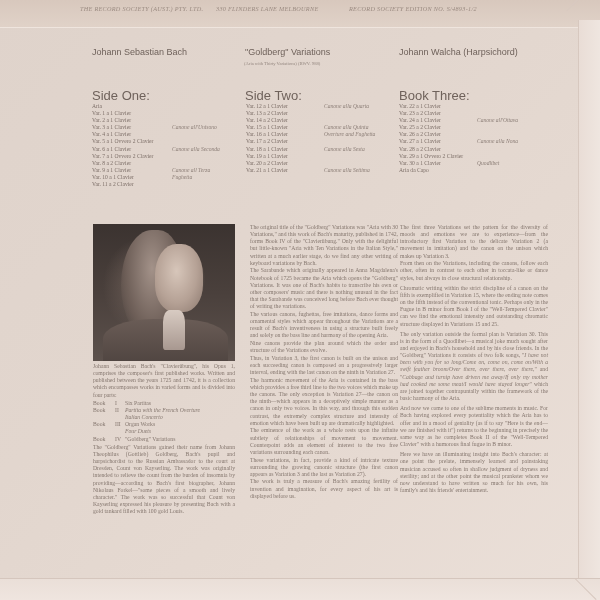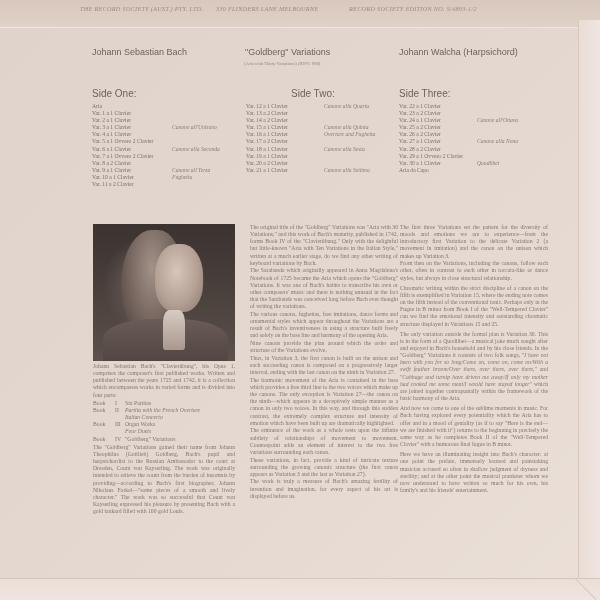--- a/index.html
+++ b/index.html
@@ -22,21 +22,21 @@
     background: linear-gradient(180deg, #eadfd8, #efe5df);
     border-top: 1px solid #d5c6bd; }
   .frame-diag-top { position: absolute; left: 567px; top: 10px; width: 32px; height: 1px;
     background: #d8c9c0; transform: rotate(-45deg); transform-origin: left center; }
   .frame-diag-bottom { position: absolute; left: 575px; top: 578px; width: 30px; height: 1px;
     background: #d6c7be; transform: rotate(45deg); transform-origin: left center; }
 
   .sans { font-family: "Liberation Sans", sans-serif; }
   .title { position: absolute; top: 47px; font-size: 9px; color: #6f625b; white-space: nowrap; }
   .subtitle { position: absolute; top: 61px; left: 244px; font-size: 4.6px; color: #958880; white-space: nowrap; }
-  .side-heading { position: absolute; top: 88px; font-size: 10px; color: #6f625b; }
+  .side-heading { position: absolute; top: 88px; font-size: 13px; color: #6f625b; }
 
   .tracklist { position: absolute; top: 103px; font-size: 5.6px; line-height: 7.1px; color: #7d6f68; }
   .track { position: relative; height: 7.1px; white-space: nowrap; }
   .track .name { position: absolute; left: 0; }
   .track .canon { position: absolute; font-style: italic; color: #8b7d76; }
 
   .portrait { position: absolute; left: 93px; top: 224px; width: 142px; height: 137px;
     background: radial-gradient(ellipse 30% 34% at 58% 40%, #b9a69a 0%, #8d7a70 40%, transparent 70%),
                 radial-gradient(ellipse 40% 50% at 35% 45%, #6e5f58 0%, transparent 70%),
                 radial-gradient(ellipse 50% 30% at 50% 95%, #7a6a63 0%, transparent 80%),
@@ -81,22 +81,22 @@
   <div class="frame-bottom"></div>
   <div class="frame-diag-top"></div>
   <div class="frame-diag-bottom"></div>
 
   <div class="title sans" style="left:92px;">Johann Sebastian Bach</div>
   <div class="title sans" style="left:245px;">"Goldberg" Variations</div>
   <div class="subtitle">(Aria with Thirty Variations) (BWV. 988)</div>
   <div class="title sans" style="left:399px;">Johann Walcha (Harpsichord)</div>
 
   <div class="side-heading sans" style="left:92px;">Side One:</div>
-  <div class="side-heading sans" style="left:245px;margin-left:46px;">Side Two:</div>
-  <div class="side-heading sans" style="left:399px;">Side Three:</div>
+  <div class="side-heading sans" style="left:245px;">Side Two:</div>
+  <div class="side-heading sans" style="left:399px;">Book Three:</div>
 
   <div class="tracklist" style="left:92px; width:150px;">
     <div class="track">
         <span class="name">Aria</span>
       </div>
     <div class="track">
         <span class="name">Var.   1 a 1 Clavier</span>
       </div>
     <div class="track">
         <span class="name">Var.   2 a 1 Clavier</span>

